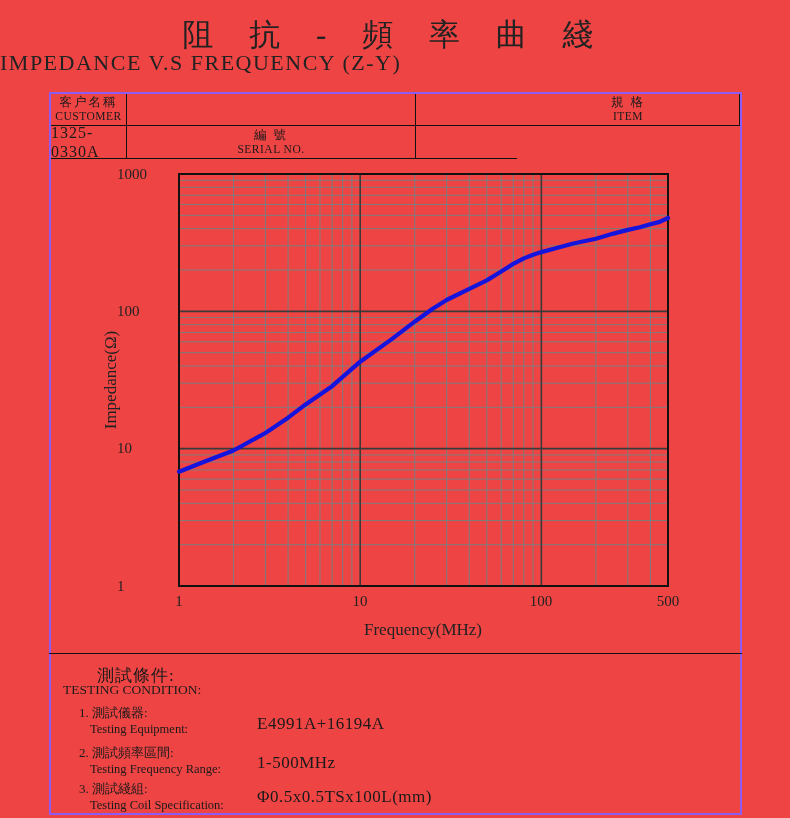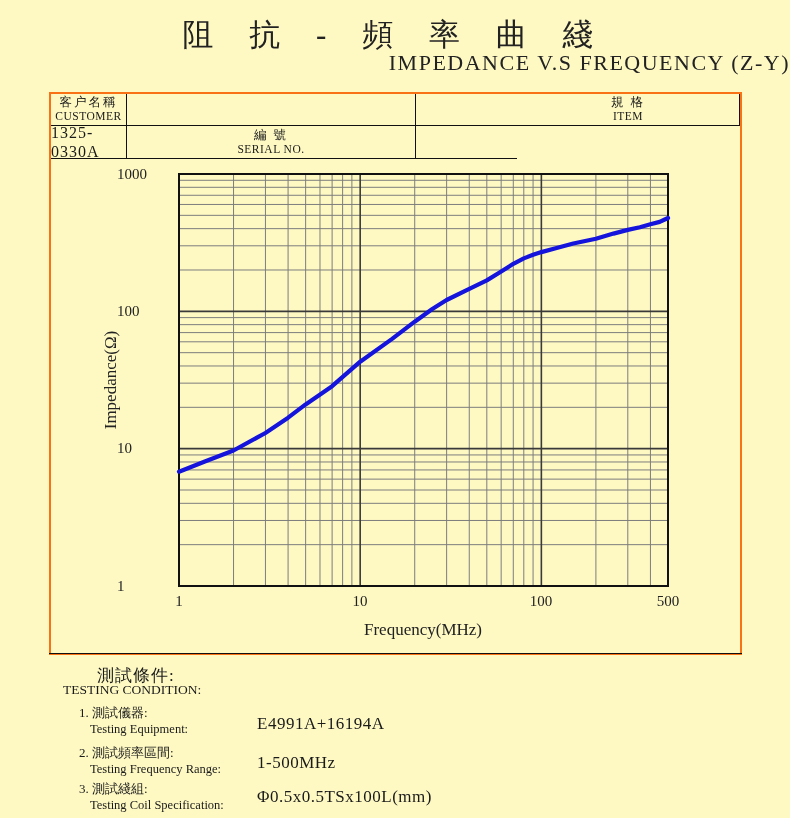--- a/index.html
+++ b/index.html
@@ -1,28 +1,28 @@
 <!DOCTYPE html>
 <html><head>
 <meta charset="utf-8">
 <style>
   html,body{margin:0;padding:0;background:#fff;}
   *{box-sizing:border-box;}
-  #page{position:relative;width:790px;height:818px;background:#fef9c3;
+  #page{position:relative;width:790px;height:818px;background:#ef4444;
         font-family:"Liberation Serif","DejaVu Serif",serif;color:#1a1a1a;}
 
   
   #title-zh{position:absolute;left:0;top:14px;width:790px;text-align:center;
             font-size:31px;letter-spacing:14px;color:#222;}
-  #title-en{position:absolute;left:0;top:50px;width:790px;text-align:right;
+  #title-en{position:absolute;left:0;top:50px;width:790px;text-align:left;
             font-size:22px;letter-spacing:1.5px;color:#222;}
 
   
-  #frame{position:absolute;left:49px;top:92px;width:693px;height:563px;
-         border:2px solid #f97316;}
+  #frame{position:absolute;left:49px;top:92px;width:693px;height:723px;
+         border:2px solid #8b5cf6;}
 
   
   #info-table{position:absolute;left:0;top:0;width:689px;height:65px;
               display:grid;grid-template-columns:76px 289px 101px 1fr;
               grid-template-rows:32px 33px;}
   .cell{border-right:1.5px solid #111;border-bottom:1.5px solid #111;
         display:flex;flex-direction:column;align-items:center;justify-content:center;
         line-height:1.2;}
   .cell.last{border-right:none;}
   .lab-zh{font-size:12.5px;letter-spacing:2px;}

